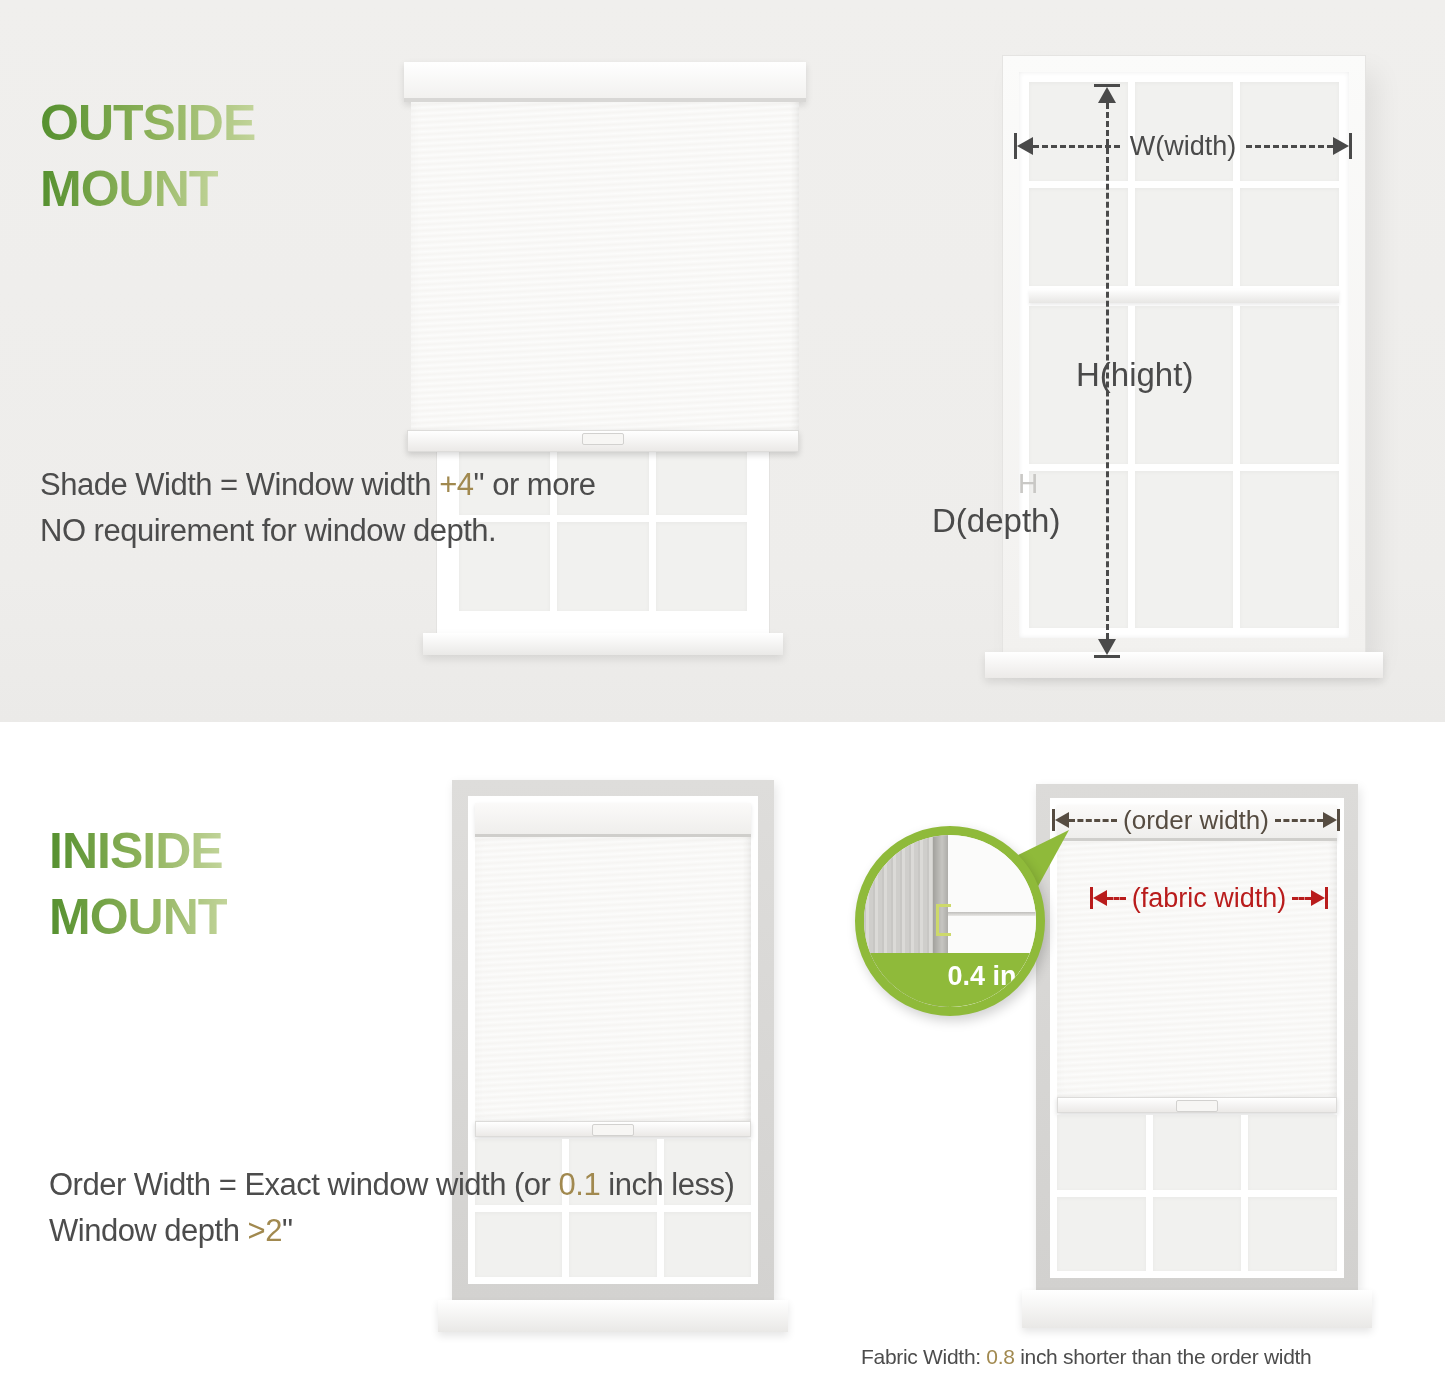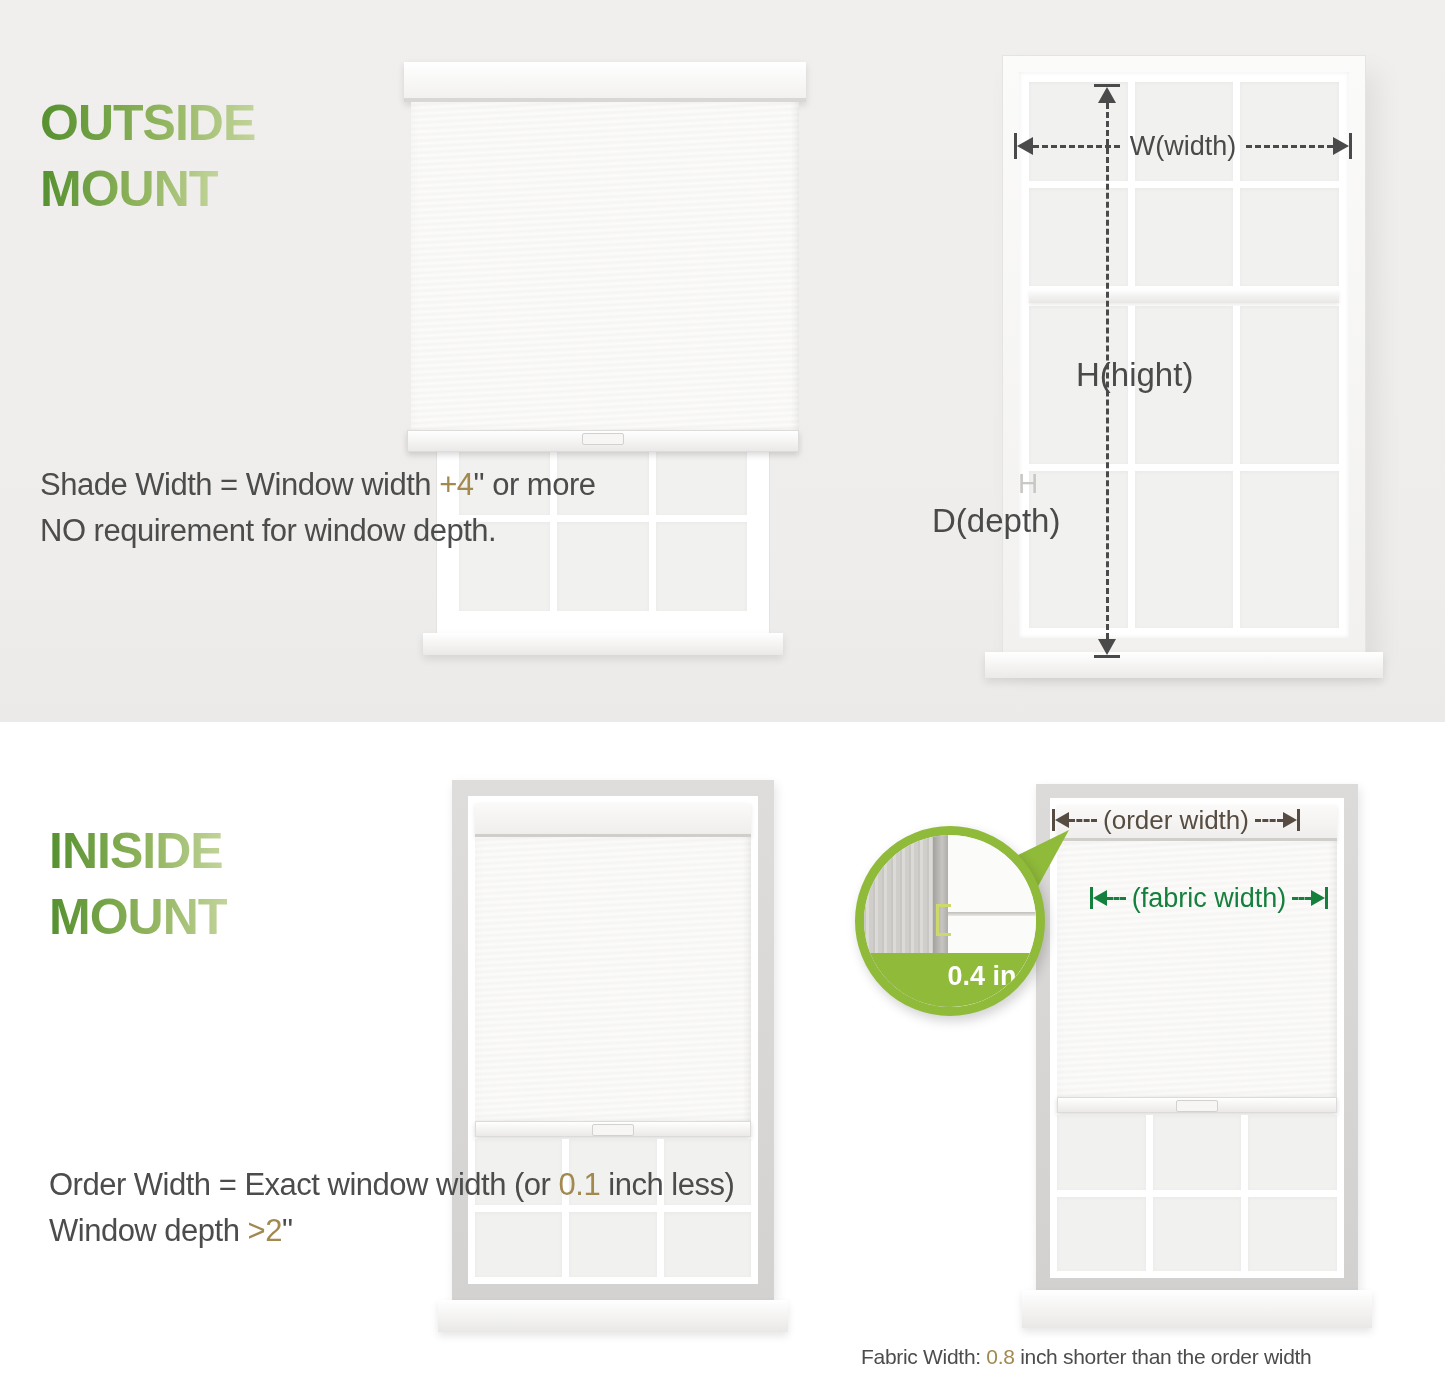--- a/index.html
+++ b/index.html
@@ -107,23 +107,23 @@
              box-shadow:2px 4px 10px rgba(0,0,0,0.10);}
   .rb-inner{width:100%;height:100%;box-sizing:border-box;background:#ffffff;padding:7px;
             display:flex;flex-direction:column;}
   .rb-headrail{height:36px;}
   .rb-fabric{height:256px;}
   .rb-bottomrail{height:16px;}
   .rb-sash{flex:1;margin-top:2px;}
   .rb-sill{position:absolute;left:1013px;top:568px;width:350px;height:38px;z-index:2;
            background:linear-gradient(180deg,#ffffff,#e9e8e6);box-shadow:0 4px 8px rgba(0,0,0,0.10);}
 
-  .dim-order{left:1043px;top:82px;width:248px;height:32px;color:#564c41;}
+  .dim-order{left:1043px;top:82px;width:288px;height:32px;color:#564c41;}
   .dim-order .dim-label{font-size:26px;padding:0 6px;}
-  .dim-fabricw{left:1049px;top:160px;width:238px;height:32px;color:#15803d;padding-left:32px;}
+  .dim-fabricw{left:1049px;top:160px;width:238px;height:32px;color:#b91c1c;padding-left:32px;}
   .dim-fabricw .dim-label{font-size:27px;padding:0 6px;}
   .dim-order .endbar-v,.dim-fabricw .endbar-v{height:22px;}
   .dim-order .ah-left,.dim-fabricw .ah-left{border-top-width:8px;border-bottom-width:8px;border-right-width:14px;}
   .dim-order .ah-right,.dim-fabricw .ah-right{border-top-width:8px;border-bottom-width:8px;border-left-width:14px;}
 
   
   .mag-tail{position:absolute;left:975px;top:108px;width:85px;height:85px;background:#8fba3a;
             clip-path:polygon(100% 0%, 8% 45%, 45% 100%);z-index:3;}
   .magnifier{position:absolute;left:846px;top:104px;width:190px;height:190px;border-radius:50%;
              border:9px solid #8fba3a;box-sizing:border-box;background:#eceae8;overflow:hidden;

